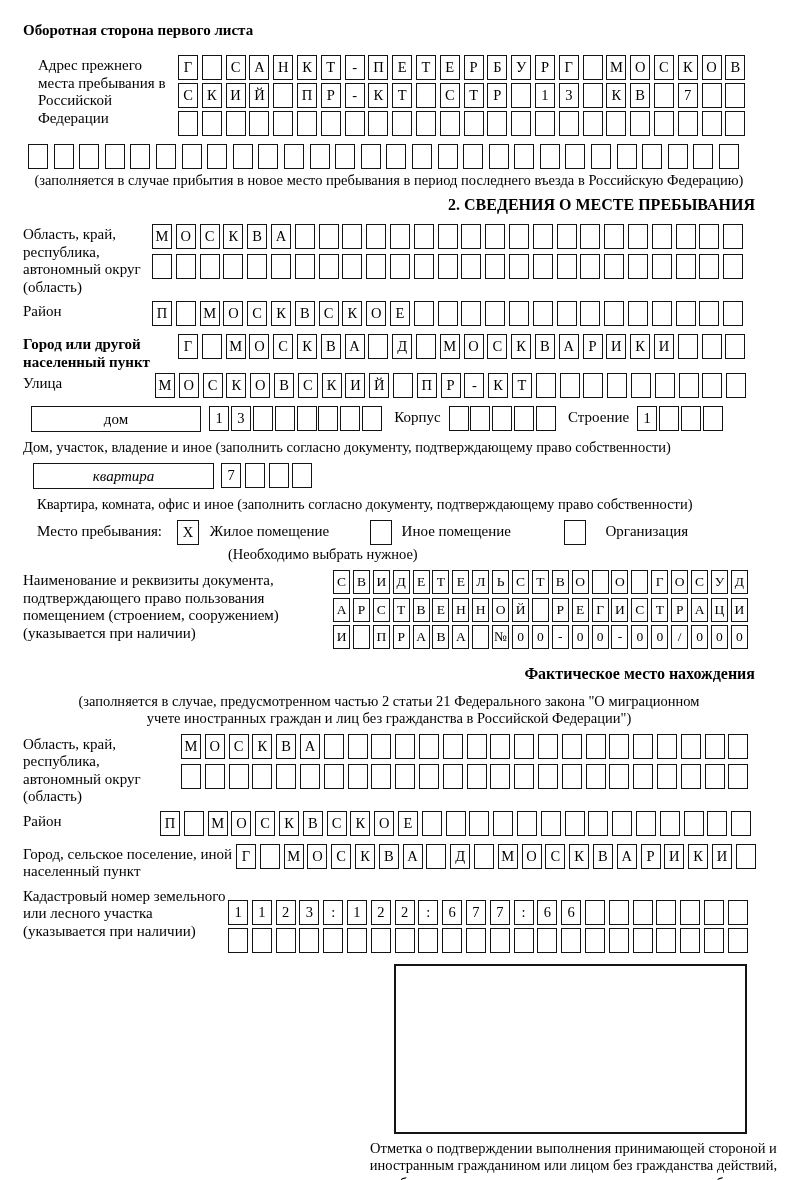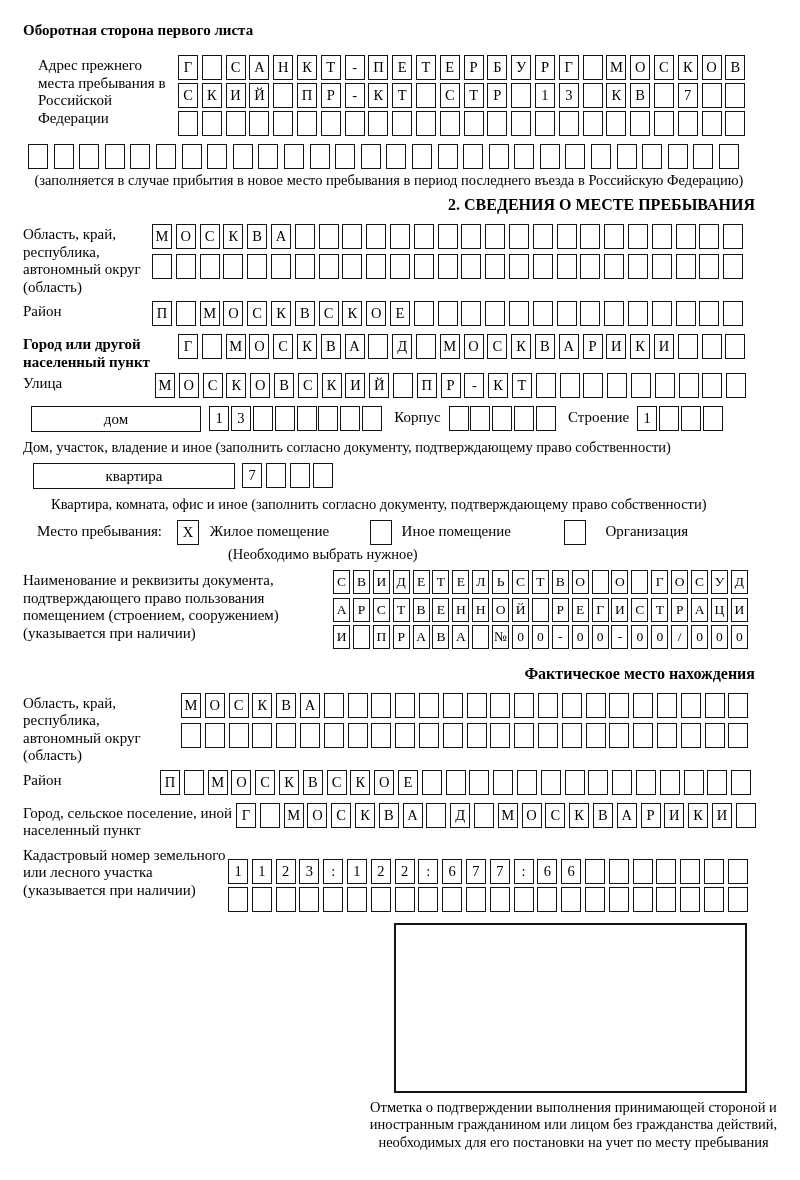--- a/index.html
+++ b/index.html
@@ -339,29 +339,29 @@
     <div class="crow">
         <span class="cbox">1</span>
         <span class="cbox"></span>
         <span class="cbox"></span>
         <span class="cbox"></span>
       </div>
   </div>
   <div class="note" style="">Дом, участок, владение и иное (заполнить согласно документу, подтверждающему право собственности)</div>
 
   <div class="f" style="margin-left:10px;">
-    <div class="rect" style="width:202px;">квартира</div>
+    <div class="rect" style="width:181px;font-style:italic;">квартира</div>
     <div class="crow" style="margin-left:7px;">
         <span class="cbox">7</span>
         <span class="cbox"></span>
         <span class="cbox"></span>
         <span class="cbox"></span>
       </div>
   </div>
-  <div class="note" style="margin-left:28px;">Квартира, комната, офис и иное (заполнить согласно документу, подтверждающему право собственности)</div>
+  <div class="note" style="margin-left:14px;">Квартира, комната, офис и иное (заполнить согласно документу, подтверждающему право собственности)</div>
 
   <div class="f" style="margin-left:14px;margin-bottom:1px;">
     <div class="chk-label" style="width:140px;">Место пребывания:</div>
     <span class="cbox" style="width:22px;">X</span>
     <div class="chk-label" style="margin-left:7px;width:126px;">Жилое помещение</div>
     <span class="cbox" style="width:22px;margin-left:34px;"></span>
     <div class="chk-label" style="margin-left:6px;width:120px;">Иное помещение</div>
     <span class="cbox" style="width:22px;margin-left:42px;"></span>
     <div class="chk-label" style="margin-left:16px;">Организация</div>
   </div>
@@ -436,20 +436,21 @@
           <span class="cbox">0</span>
           <span class="cbox">/</span>
           <span class="cbox">0</span>
           <span class="cbox">0</span>
           <span class="cbox">0</span>
         </div>
     </div>
   </div>
 
   <div class="title" style="margin-top:12px;">Фактическое место нахождения</div>
+  <div class="factnote">(заполняется в случае, предусмотренном частью 2 статьи 21 Федерального закона "О миграционном учете иностранных граждан и лиц без гражданства в Российской Федерации")</div>
 
   <div class="f">
     <div class="fl w-reg2">Область, край, республика, автономный округ (область)</div>
     <div class="fb">
       <div class="crow">
           <span class="cbox">М</span>
           <span class="cbox">О</span>
           <span class="cbox">С</span>
           <span class="cbox">К</span>
           <span class="cbox">В</span>

